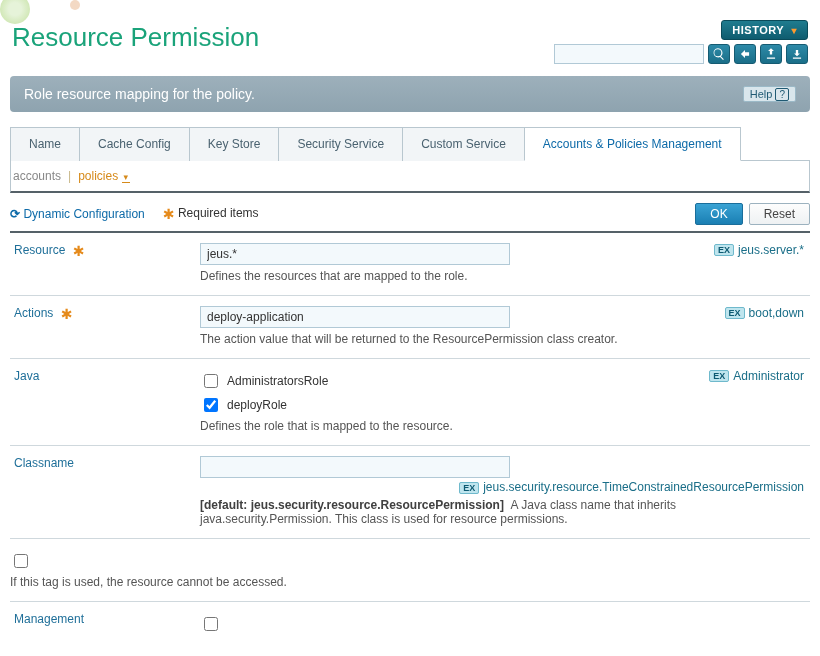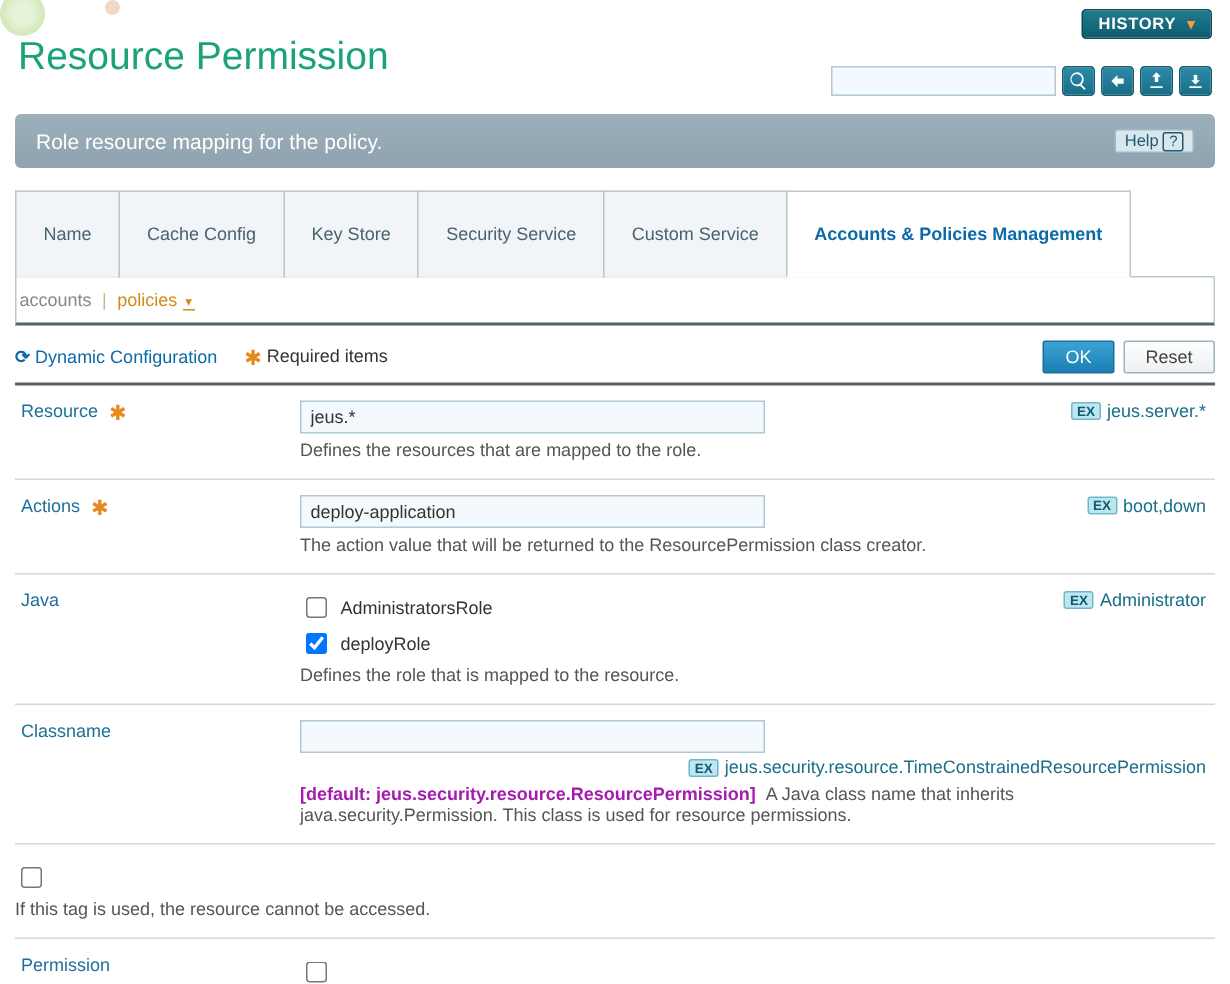--- a/index.html
+++ b/index.html
@@ -19,21 +19,21 @@
   .deco-circles {
     position: absolute;
     top: 0; left: 0;
     width: 120px; height: 40px;
   }
   .circ { position: absolute; border-radius: 50%; }
   .c1 { width: 30px; height: 30px; background: radial-gradient(circle at 50% 50%, #e6f3d9 30%, #d2e8b8 70%); top: -6px; left: 0; }
   .c2 { width: 10px; height: 10px; background: #f3d9c4; top: 0; left: 70px; }
   .history-btn {
     position: absolute;
-    top: 6px; right: 12px;
+    top: 20px; right: 12px;
     background: linear-gradient(#1f7c8f,#0f5c6f);
     color: #fff;
     font-weight: bold;
     font-size: 11px;
     padding: 3px 10px;
     border: 1px solid #0a4b5a;
     border-radius: 3px;
     letter-spacing: 0.5px;
   }
   .history-btn .chev { color: #ff9a2e; margin-left: 4px; font-size: 10px; }
@@ -81,34 +81,34 @@
     padding: 1px 6px;
     font-size: 11px;
   }
   .help-btn .q { border: 1px solid #1f5a73; border-radius: 2px; padding: 0 3px; margin-left: 3px; font-size: 10px; }
   .tabs {
     display: flex;
     margin: 14px 10px 0 10px;
     border-bottom: 1px solid #b9c7cf;
   }
   .tab {
-    padding: 21px 18px;
+    padding: 9px 18px;
     border: 1px solid #b9c7cf;
     border-bottom: none;
     background: #f2f5f7;
     color: #4a6270;
     font-size: 12px;
     margin-right: -1px;
     position: relative;
     top: 1px;
   }
   .tab.active {
     background: #fff;
     color: #0d6aa8;
-    font-weight: bold;
+    font-weight: normal;
     border-bottom: 1px solid #fff;
   }
   .breadcrumb {
     margin: 0 10px;
     padding: 8px 2px;
     border: 1px solid #b9c7cf;
     border-top: none;
     border-bottom: 2px solid #556168;
     display: flex; gap: 7px; align-items: flex-end;
     color: #888;
@@ -186,21 +186,21 @@
     font-size: 12px;
     color: #333;
   }
   .helper {
     margin-top: 4px;
     color: #555;
     font-size: 12px;
   }
   .checkline { display: flex; align-items: center; gap: 6px; margin: 2px 0 4px 0;}
   .checkline input { width: 14px; height: 14px; }
-  .default-note { color: #a21caf; font-weight: bold; }
+  .default-note { color: #404040; font-weight: bold; }
   .classname-ex {
     text-align: right;
     color: #1a6e88;
     font-size: 12px;
     margin-top: 2px;
   }
   .classname-ex .ex {
     background: #bfe5ee;
     border: 1px solid #6fb9cc;
     color: #0d5a72;
@@ -363,21 +363,21 @@
     <div class="value-col">
       <div class="checkline">
         <input type="checkbox" style="">
       </div>
       <div class="helper">If this tag is used, the resource cannot be accessed.</div>
     </div>
   </div>
 
   <div class="row" style="border-bottom:none;">
     <div class="label-col">
-      <span>Permission</span>
+      <span>Management</span>
     </div>
     <div class="value-col">
       <div class="checkline">
         <input type="checkbox" style="">
       </div>
 
     </div>
   </div>
 
 </div>

